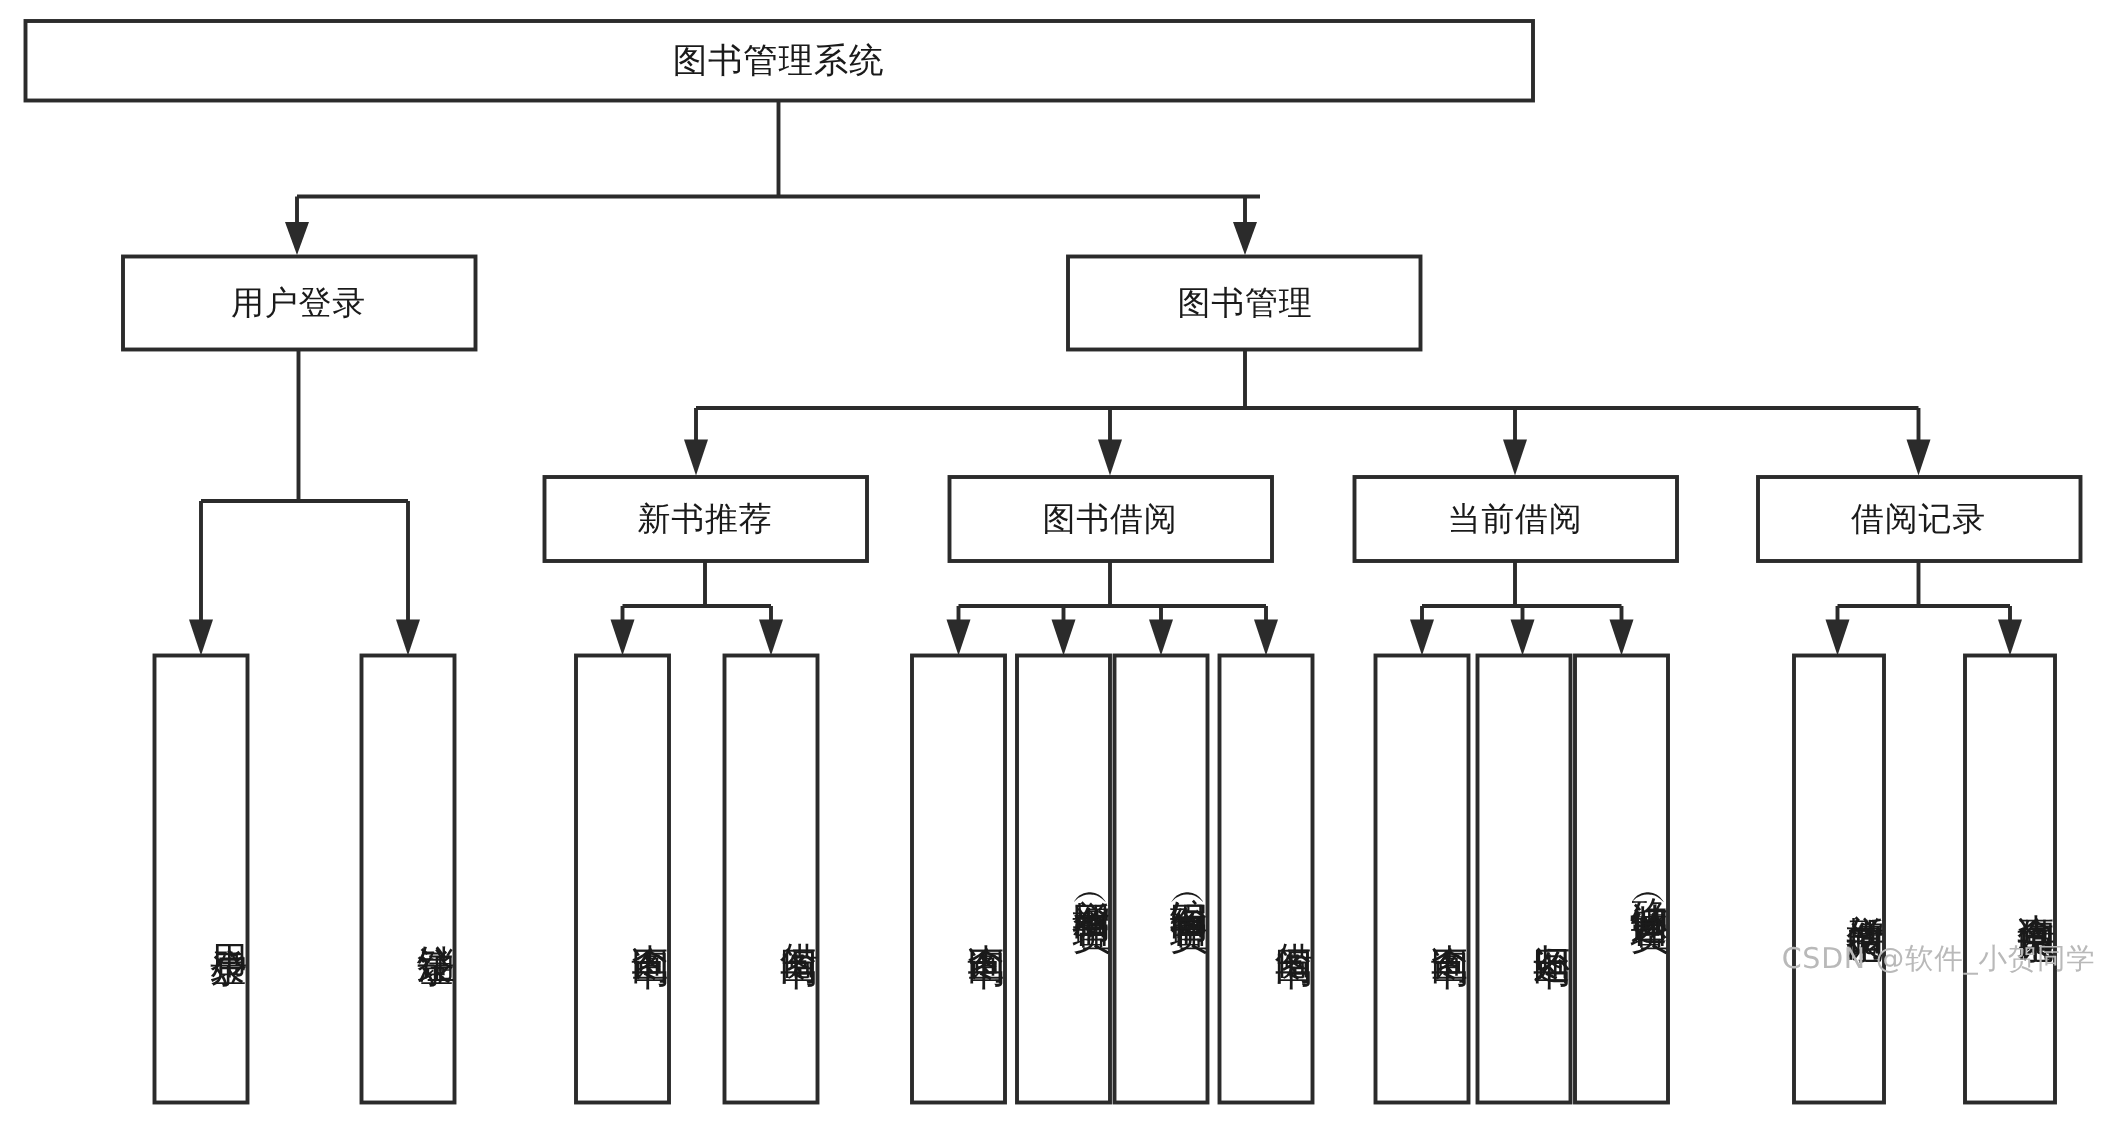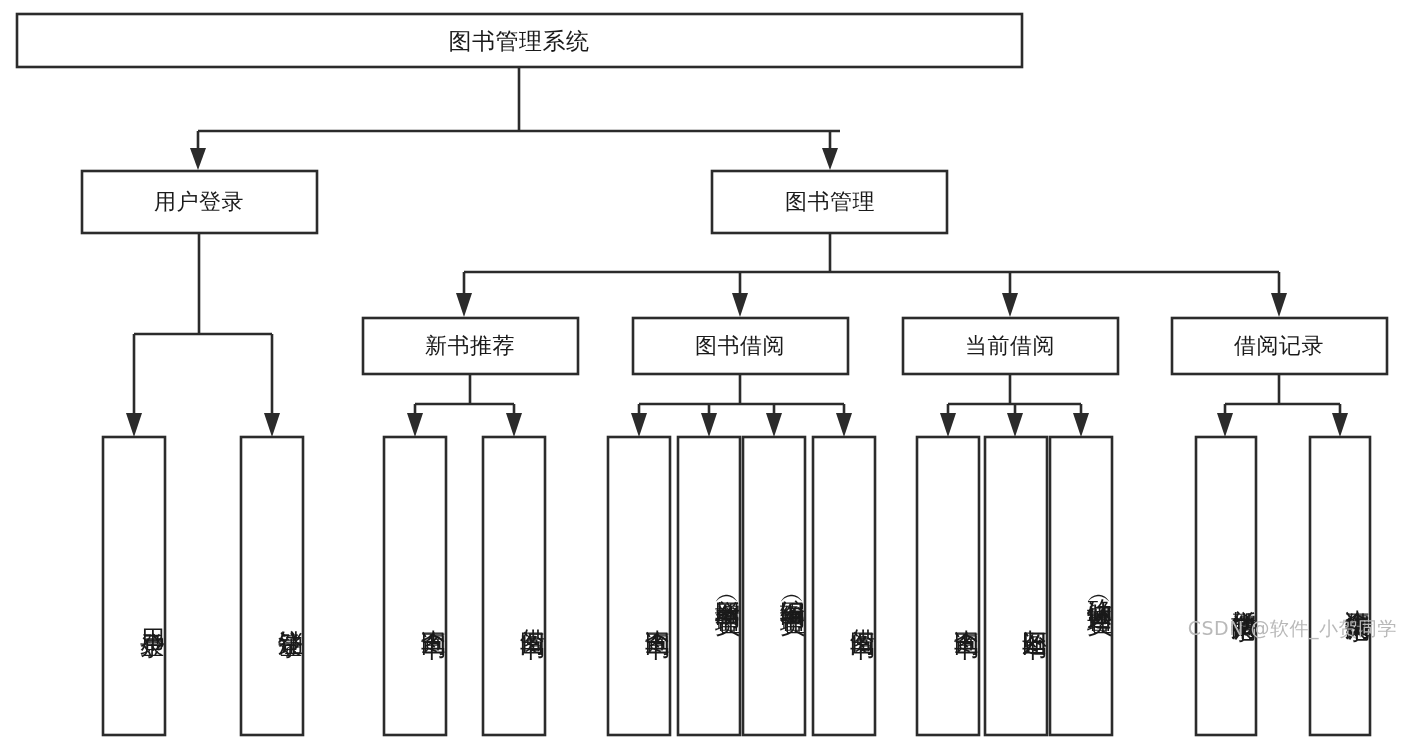--- a/index.html
+++ b/index.html
@@ -66,21 +66,21 @@
     white-space: nowrap;
     text-align: center;
     display: flex;
     align-items: flex-start;
     justify-content: center;
     pointer-events: none;
   }
   .watermark {
     position: absolute;
     right: 8px;
-    bottom: 16px;
+    bottom: 6px;
     font-family: "DejaVu Sans", "Liberation Sans", sans-serif;
     font-size: 19px;
     color: #b9b9b9;
     letter-spacing: 0.5px;
     white-space: nowrap;
   }
 </style>
 </head>
 <body>
 

